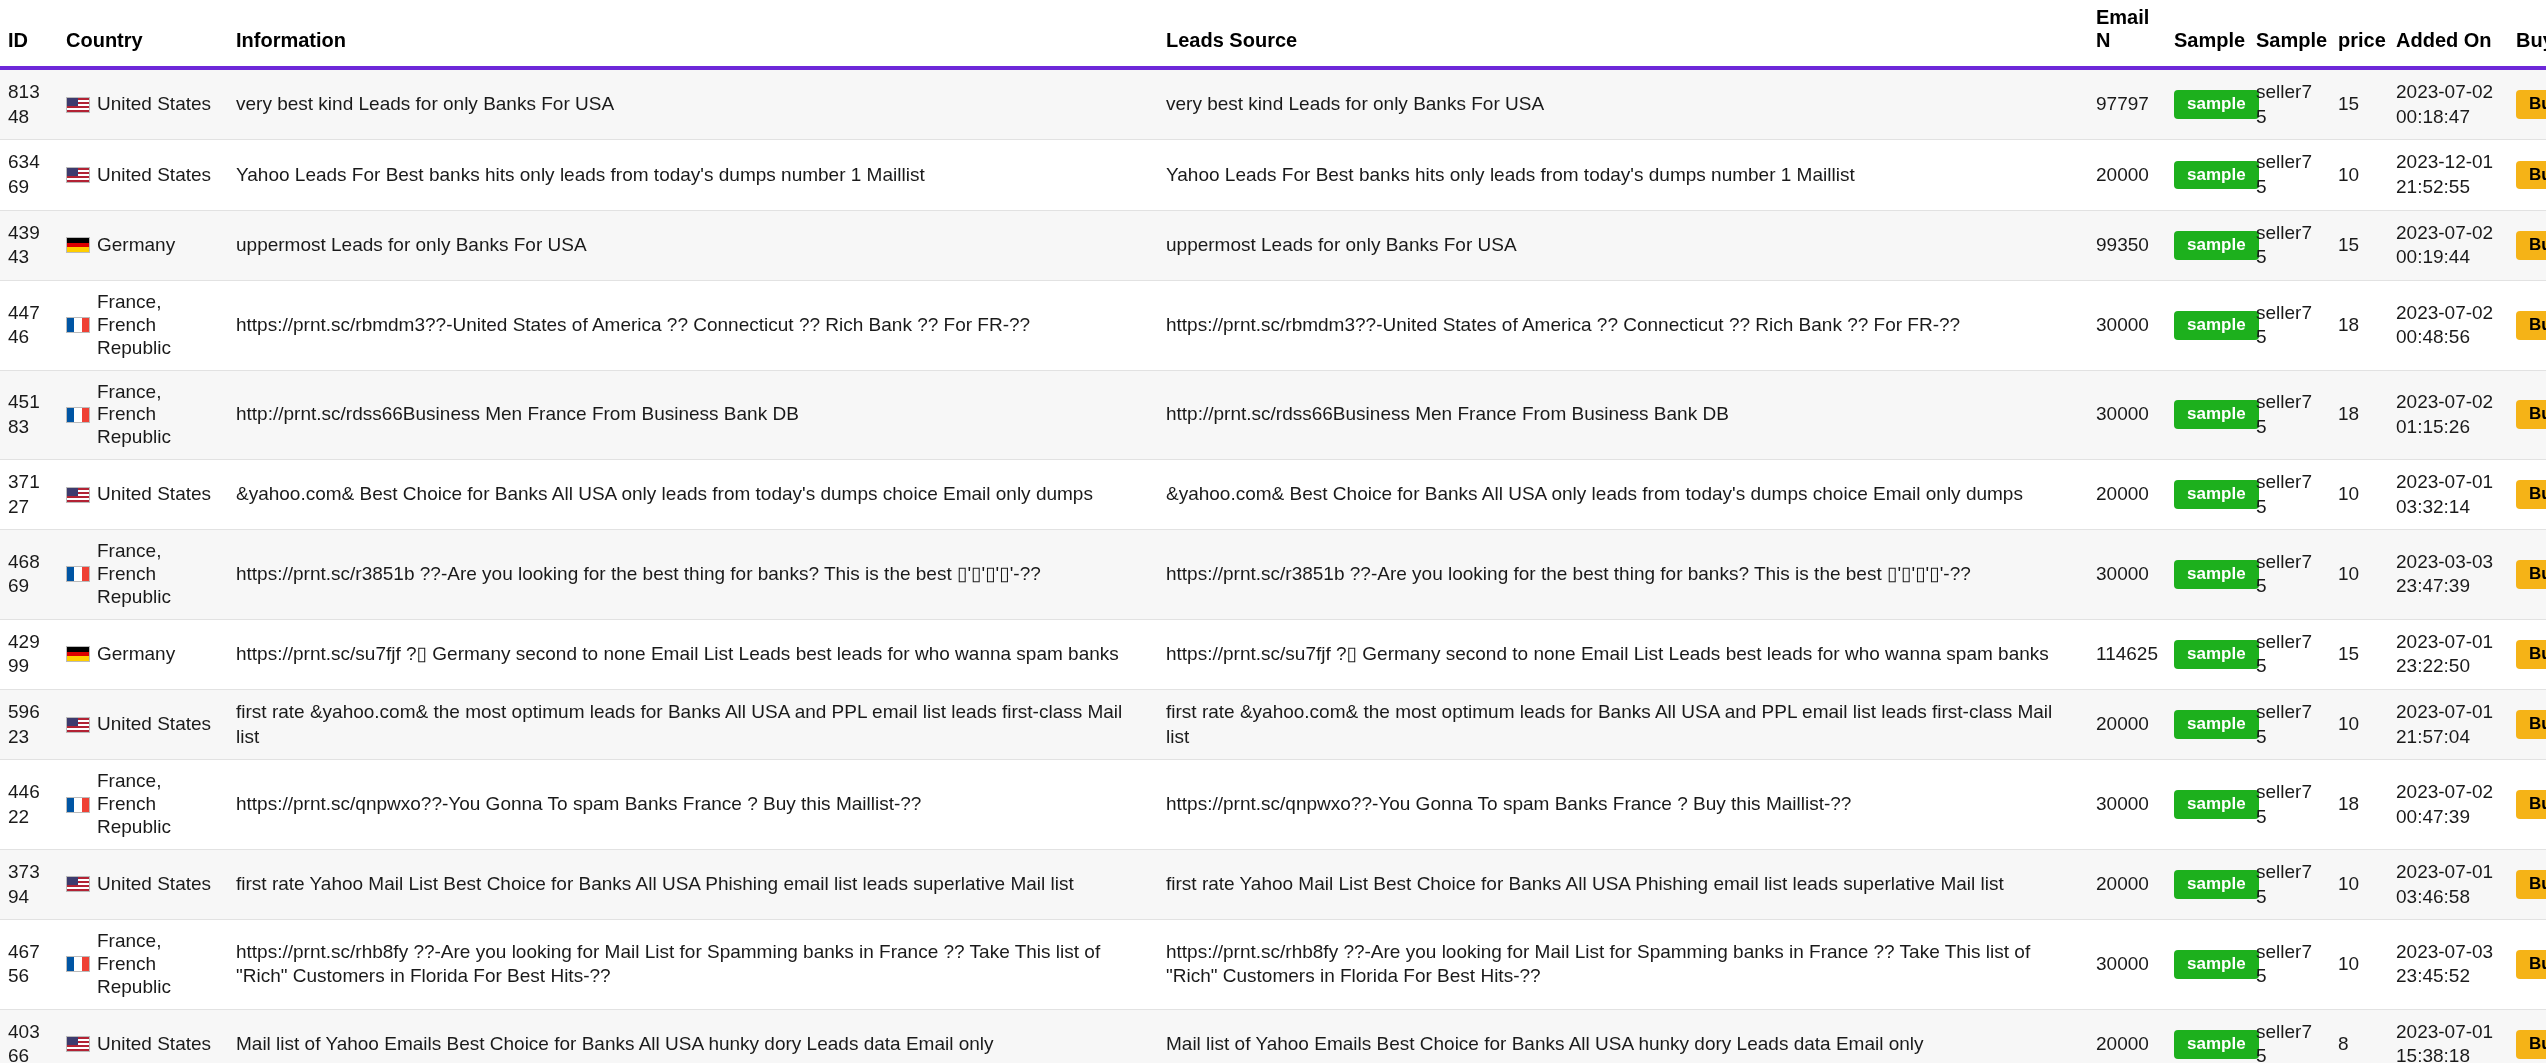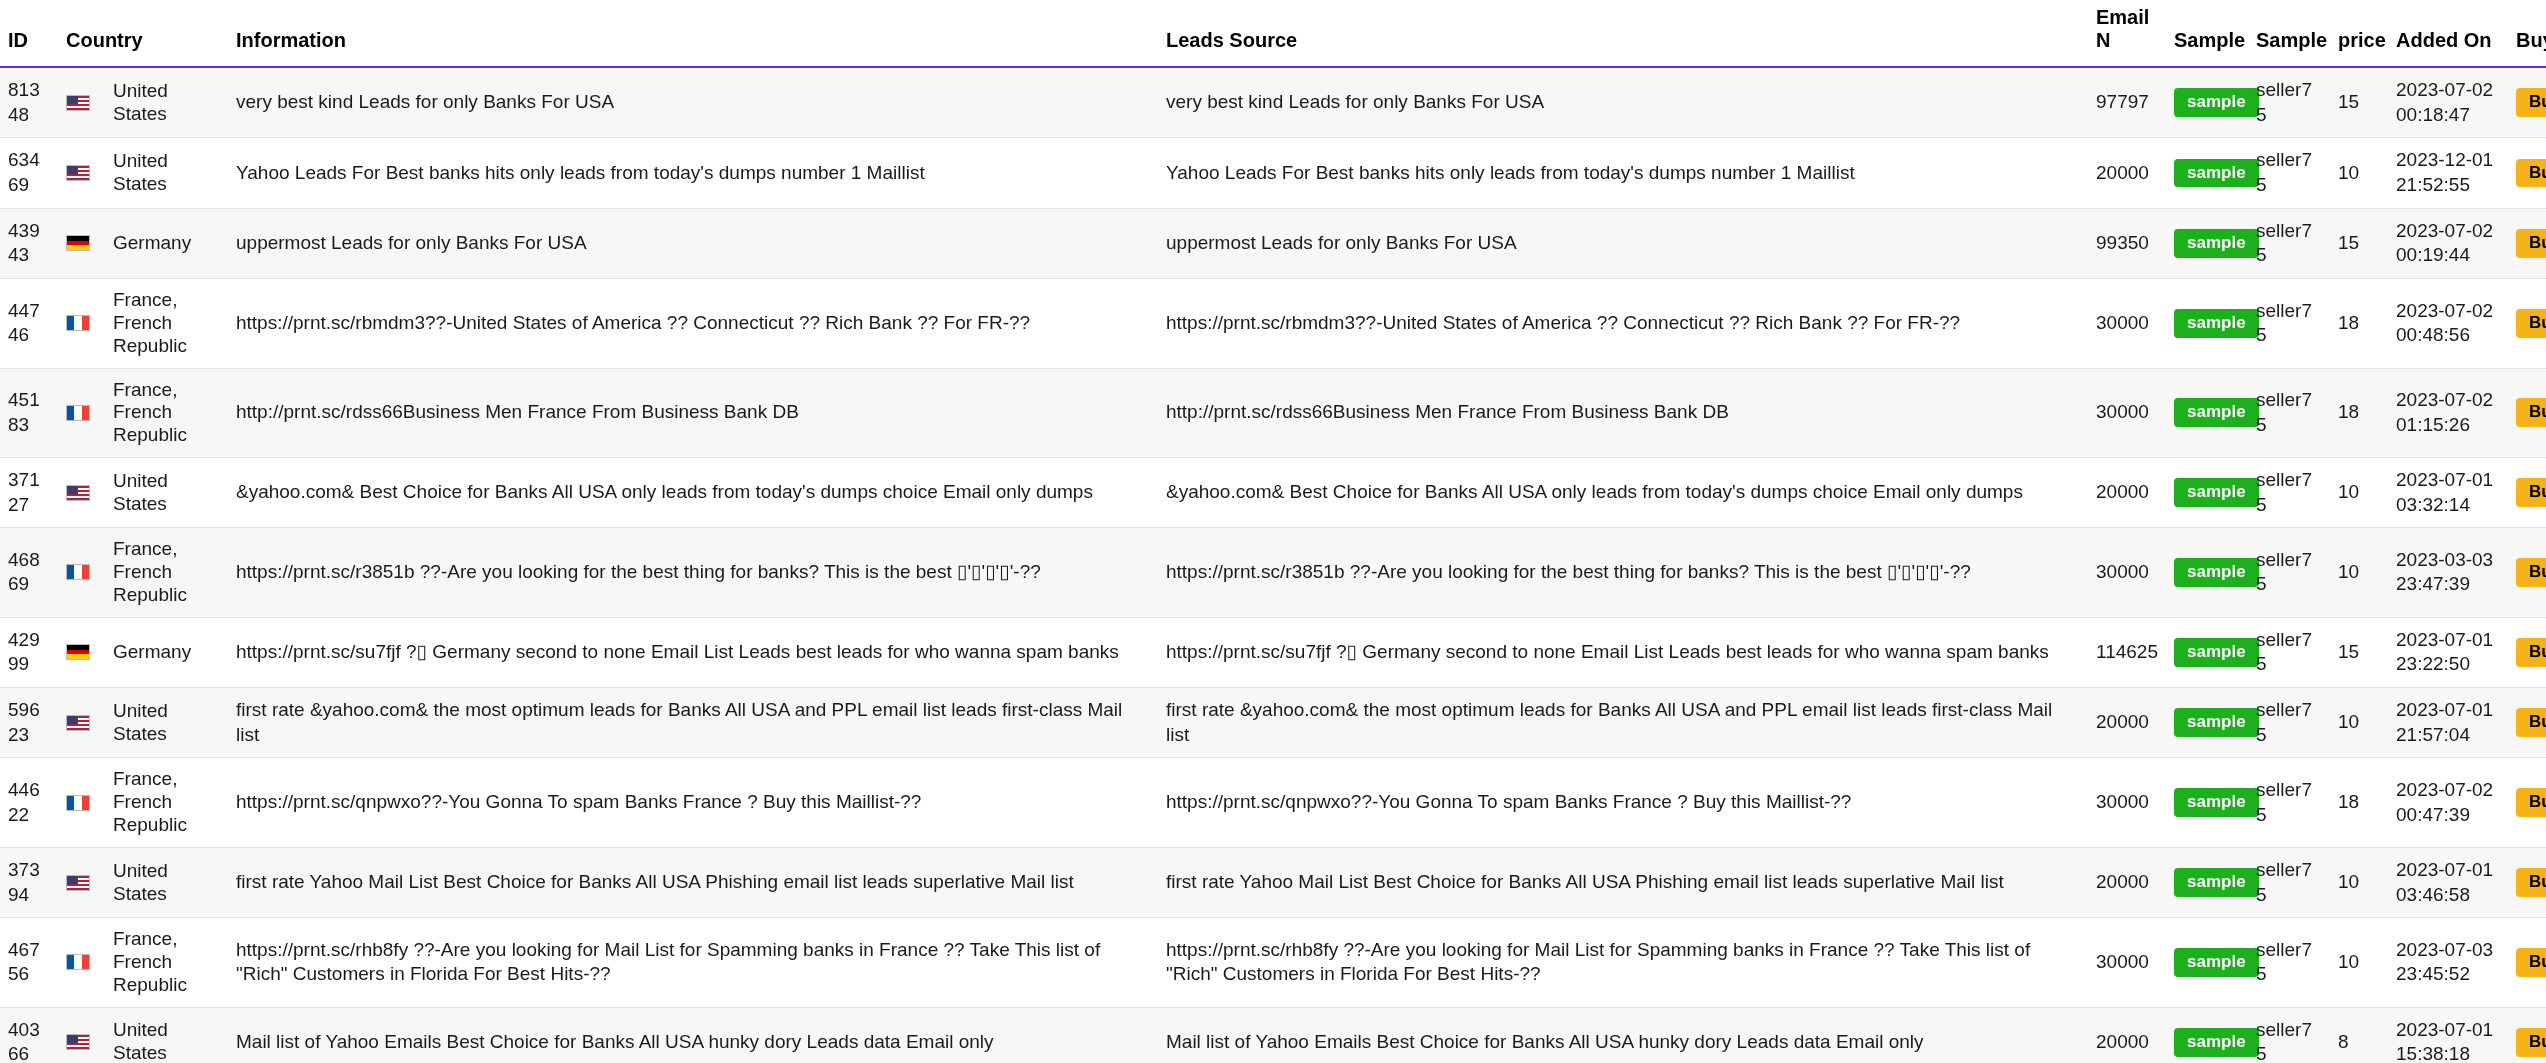--- a/index.html
+++ b/index.html
@@ -20,21 +20,21 @@
     border-collapse: collapse;
     table-layout: fixed;
   }
   table.leads-table thead th {
     text-align: left;
     font-weight: bold;
     font-size: 20px;
     color: #000;
     padding: 6px 8px 14px 8px;
     vertical-align: bottom;
-    border-bottom: 2px solid #6d28d9;
+    border-bottom: 4px solid #6d28d9;
     background: #ffffff;
     line-height: 1.15;
   }
   table.leads-table tbody td {
     padding: 10px 8px;
     border-bottom: 1px solid #e2e2e2;
     vertical-align: middle;
     font-size: 19px;
     line-height: 1.3;
     color: #1a1a1a;
@@ -52,21 +52,21 @@
   col.c-emailn   { width: 78px; }
   col.c-sample   { width: 82px; }
   col.c-seller   { width: 82px; }
   col.c-price    { width: 58px; }
   col.c-added    { width: 120px; }
   col.c-buy      { width: 58px; }
 
   .country-cell {
     display: flex;
     align-items: center;
-    gap: 23px;
+    gap: 7px;
   }
   .country-name { line-height: 1.2; }
 
   .flag {
     width: 24px;
     height: 16px;
     flex: 0 0 24px;
     display: inline-block;
     border: 1px solid #bbb;
     position: relative;

